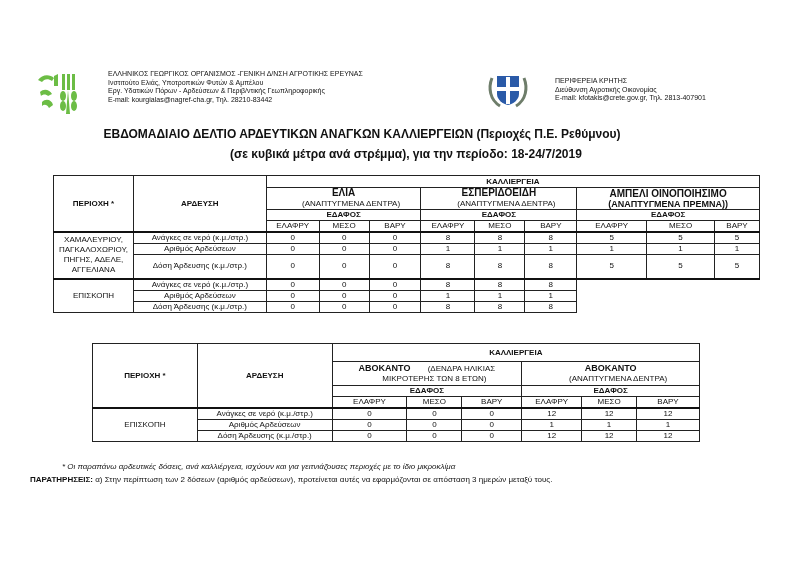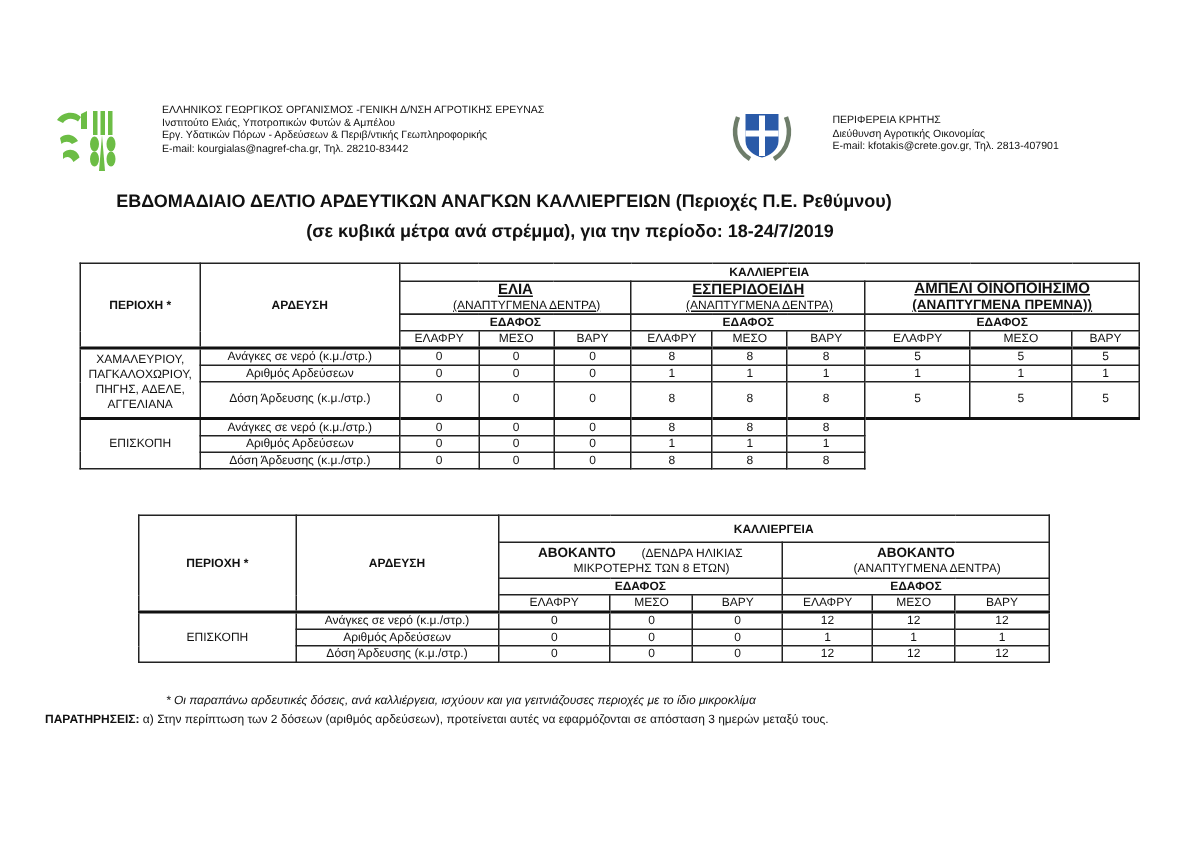--- a/index.html
+++ b/index.html
@@ -3,34 +3,34 @@
 <meta charset="utf-8">
 <style>
   html, body { margin:0; padding:0; background:#ffffff; }
   body { width:800px; height:565px; position:relative; overflow:hidden; font-family:"Liberation Sans", sans-serif; color:#111; }
   .hdr-left { position:absolute; left:36px; top:70px; display:flex; align-items:flex-start; }
   .logo-left { width:46px; height:42px; margin-top:2px; }
   .hdr-left-text { margin-left:26px; font-size:7px; line-height:8.6px; }
   .hdr-right { position:absolute; left:486px; top:70px; display:flex; align-items:flex-start; }
   .logo-right { width:44px; height:40px; }
   .hdr-right-text { margin-left:25px; margin-top:7px; font-size:7px; line-height:8.6px; }
-  .title { position:absolute; left:0; width:672px; text-align:center; font-weight:bold; font-size:12px; }
+  .title { position:absolute; left:0; width:672px; text-align:center; font-weight:bold; font-size:12px;padding-left:26px; }
   .t1 { top:127px; }
   .t2 { top:147px;margin-left:44px; }
   table { position:absolute; border-collapse:collapse; font-size:8px; }
   td { border:1px solid #222; text-align:center; padding:0; line-height:10px; }
   .b { font-weight:bold; }
   .tb1 { left:53px; top:175px; width:707px; }
   .tb2 { left:92px; top:343px; width:608px; }
-  .big { font-size:10px; font-weight:bold;text-decoration:underline; }
+  .big { font-size:10px; font-weight:bold; }
   .sub { font-size:8px; font-weight:normal;padding-left:15px; }
   .bsub { font-size:9px; font-weight:bold; }
   .thick-top td { border-top:2px solid #111;margin-top:12px; }
   .notes { position:absolute; left:30px; top:461px; font-size:8px; line-height:12.5px; }
-  .n0 { padding-left:32px; font-style:italic;text-align:center; }
+  .n0 { padding-left:32px; font-style:italic; }
   .n1 b { font-weight:bold; }
   .n2 { padding-left:68px; }
 </style>
 </head>
 <body>
 
 <div class="hdr-left">
   <svg class="logo-left" viewBox="0 0 46 42">
     <g fill="#6cbd45">
       <path d="M2 8 C6 2,14 2,18 6 L16 9 C12 6,8 7,6 10 Z"></path>

